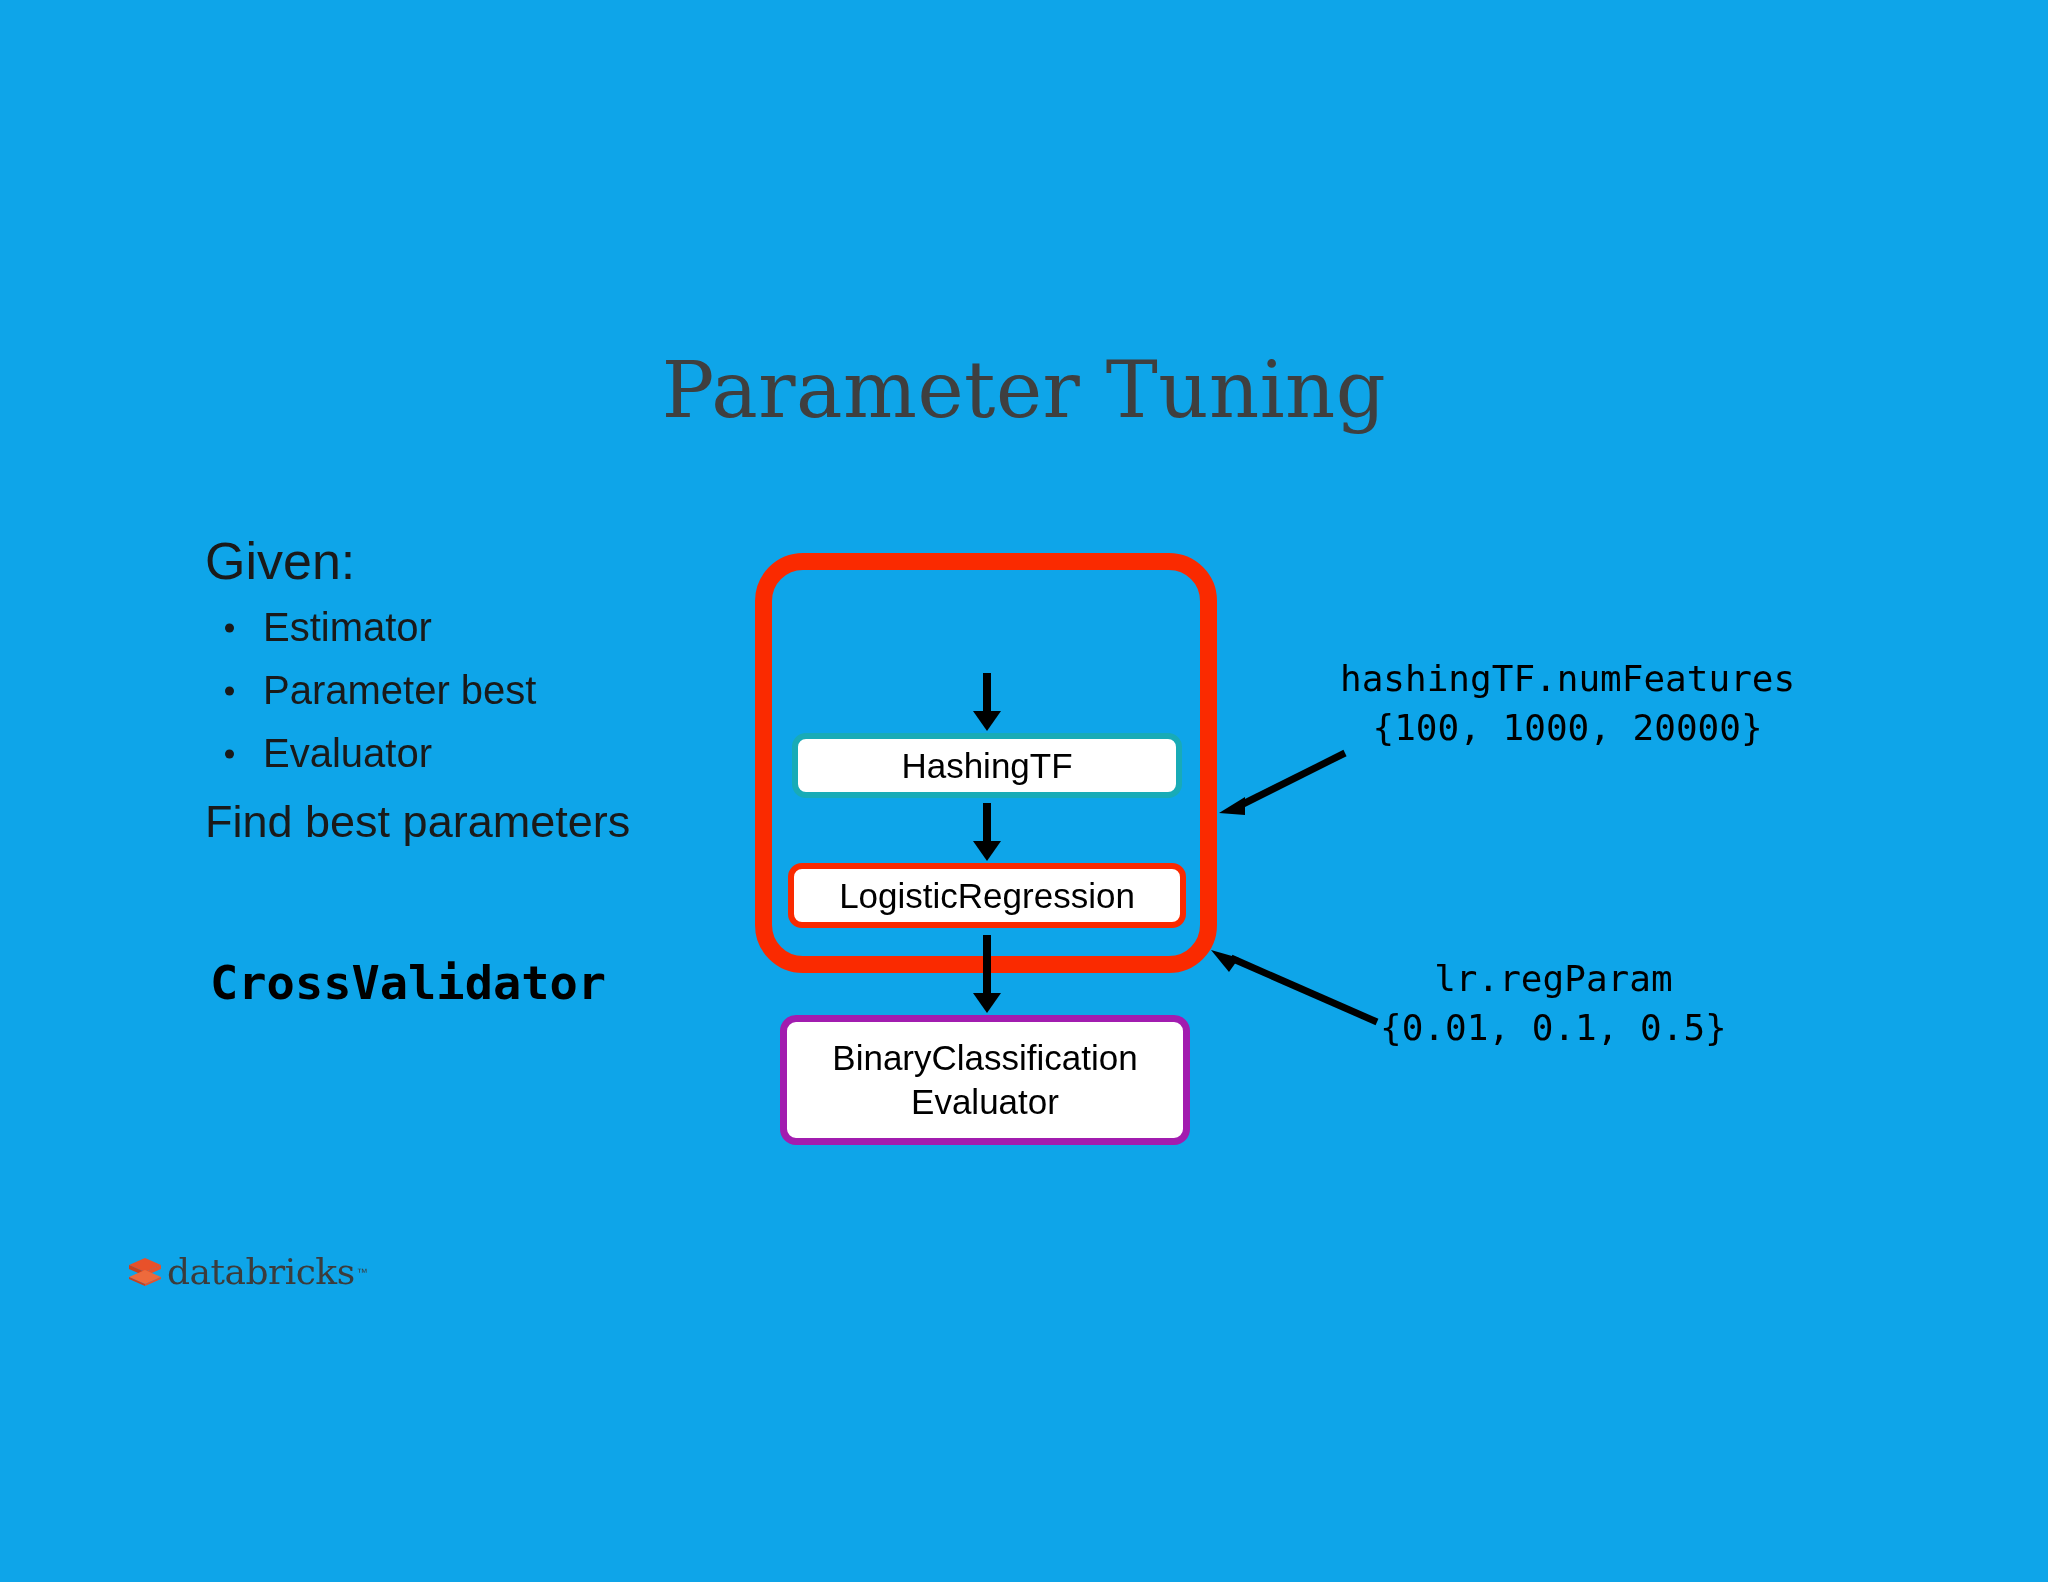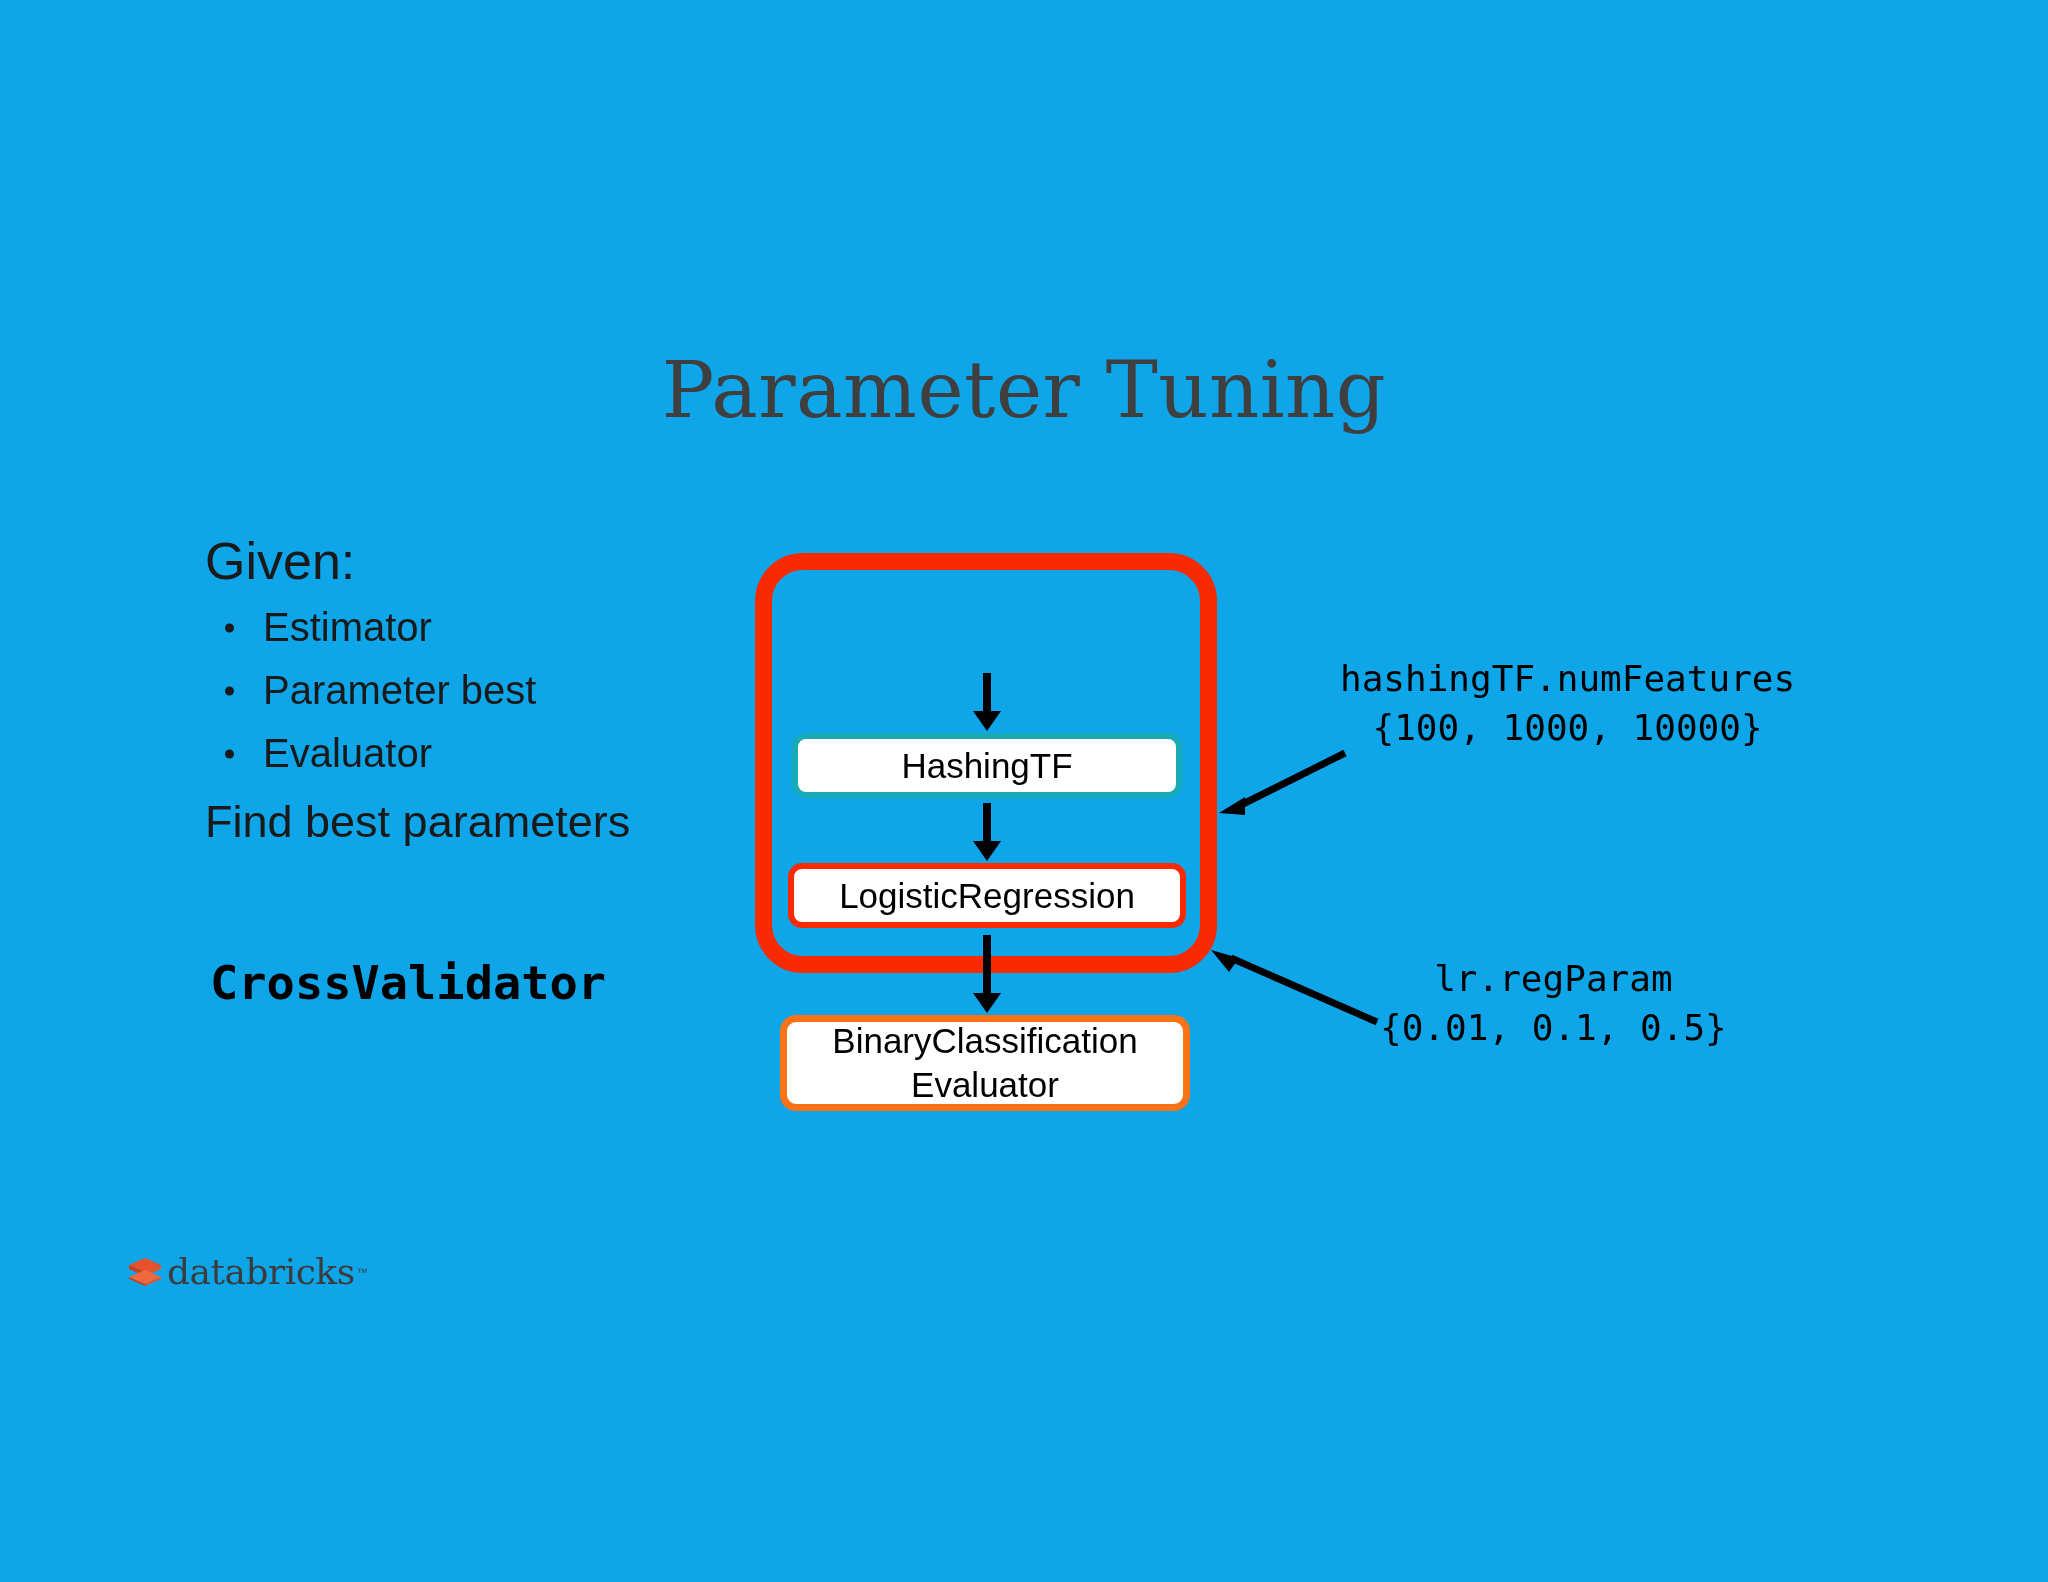--- a/index.html
+++ b/index.html
@@ -148,22 +148,22 @@
     top: 318px;
     width: 398px;
     height: 65px;
     border: 6px solid #FA2A00;
     border-radius: 14px;
   }
   .box-evaluator {
     left: 40px;
     top: 470px;
     width: 410px;
-    height: 96px;
-    border: 7px solid #f97316;
+    height: 130px;
+    border: 7px solid #a21caf;
     border-radius: 16px;
     white-space: normal;
     line-height: 1.25;
     font-size: 35px;
   }
 
   .arrow {
     position: absolute;
     left: 243px;
     width: 8px;
@@ -293,21 +293,21 @@
 
   <div class="leader" style="left:1205px; top:940px;">
     <svg width="180" height="90" viewBox="0 0 180 90">
       <line x1="172" y1="82" x2="26" y2="18" stroke="#000000" stroke-width="7"></line>
       <polygon points="6,10 34,18 24,32" fill="#000000"></polygon>
     </svg>
   </div>
 
   <div class="annot annot-hashing">
     <div>hashingTF.numFeatures</div>
-    <div>{100, 1000, 10000}</div>
+    <div>{100, 1000, 20000}</div>
   </div>
 
   <div class="annot annot-lr">
     <div>lr.regParam</div>
     <div>{0.01, 0.1, 0.5}</div>
   </div>
 
   <div class="logo">
     <span class="logo-mark">
       <svg width="34" height="30" viewBox="0 0 34 30">

